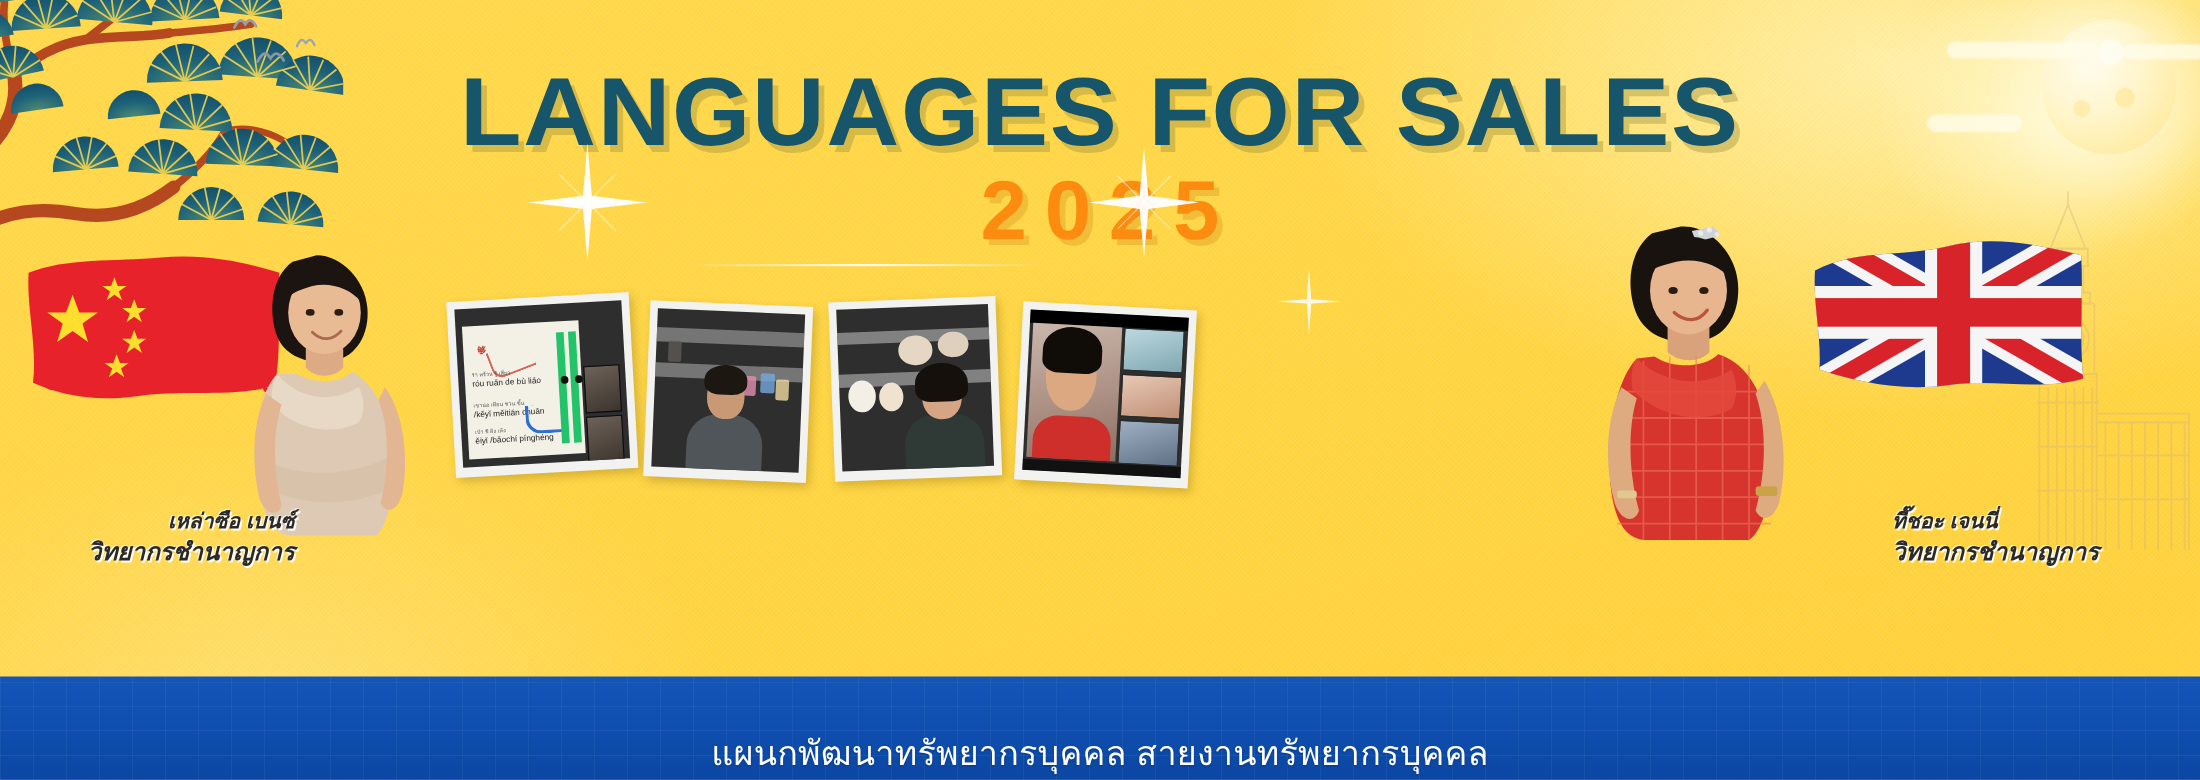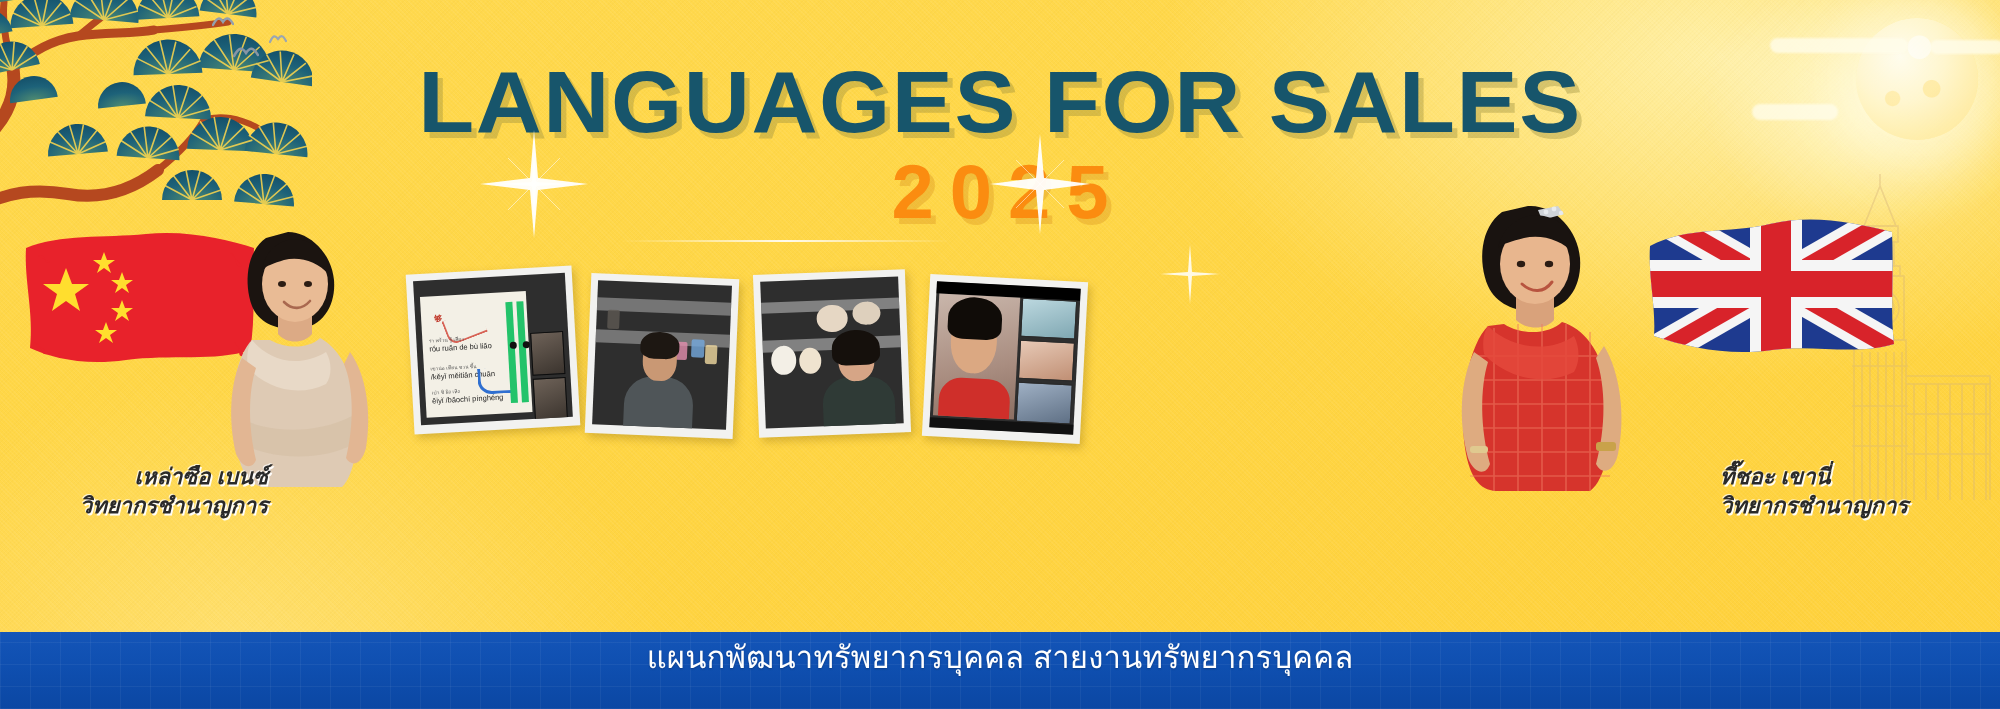--- a/index.html
+++ b/index.html
@@ -148,21 +148,21 @@
     font-family: "Liberation Sans", sans-serif;
     font-style: italic;
     font-weight: 700;
     color: #2a2a2a;
     line-height: 1.32;
     text-shadow: 1.5px 1.5px 0 rgba(255,255,255,.95), -1px -1px 0 rgba(255,255,255,.7);
     white-space: nowrap;
   }
   .caption-left  { left: 18px;  top: 462px; width: 250px; text-align: right; font-size: 22px; }
   .caption-right { left: 1720px; top: 462px; width: 268px; text-align: left; font-size: 22px; }
-  .caption .nickname { font-size: 22px; display: block; }
+  .caption .nickname { font-size: 19px; display: block; }
   .caption .fullname { font-size: 22px; display: block; }
   .caption .role     { font-size: 22px; display: block; }
 
   
   .photos { position: absolute; left: 408px; top: 256px; width: 700px; height: 200px; }
   .polaroid {
     position: absolute;
     background: #f2f2f0;
     padding: 7px 7px 9px 7px;
     box-shadow: 3px 4px 9px rgba(120,90,10,.3);
@@ -322,24 +322,24 @@
   }
   .shot-zoom .botbar {
     position: absolute; left: 0; right: 0; bottom: 0; height: 7%;
     background: #111;
   }
 
   
   .footer {
     position: absolute;
     left: 0; right: 0; bottom: 0;
-    height: 77px;
+    height: 94px;
     background: linear-gradient(180deg, #1455b8 0%, #0f4fb0 45%, #0b47a3 100%);
     display: flex;
-    align-items: flex-start;
+    align-items: flex-end;
     justify-content: center;
     overflow: hidden;
   }
   .footer::before {
     
     content: "";
     position: absolute; inset: 0;
     background-image:
       repeating-linear-gradient(0deg, rgba(255,255,255,.05) 0 1px, rgba(0,0,0,0) 1px 22px),
       repeating-linear-gradient(90deg, rgba(255,255,255,.05) 0 1px, rgba(0,0,0,0) 1px 30px);
@@ -729,21 +729,21 @@
       <rect x="40" y="250" width="18" height="7" rx="3" fill="#e0c98f"></rect>
     </svg>
   </div>
 
   <div class="caption caption-left">
     <span class="nickname">เหล่าซือ เบนซ์</span>
     <span class="role">วิทยากรชำนาญการ</span>
   </div>
 
   <div class="caption caption-right">
-    <span class="nickname">ที๊ชอะ เขานี่</span>
+    <span class="nickname">ที๊ชอะ เจนนี่</span>
     <span class="role">วิทยากรชำนาญการ</span>
   </div>
 
   <div class="photos">
 
     <div class="polaroid p1">
       <div class="shot shot-lesson">
         <div class="slide">
           <span class="hanzi-red">够</span>
           <div class="scribble"></div>

